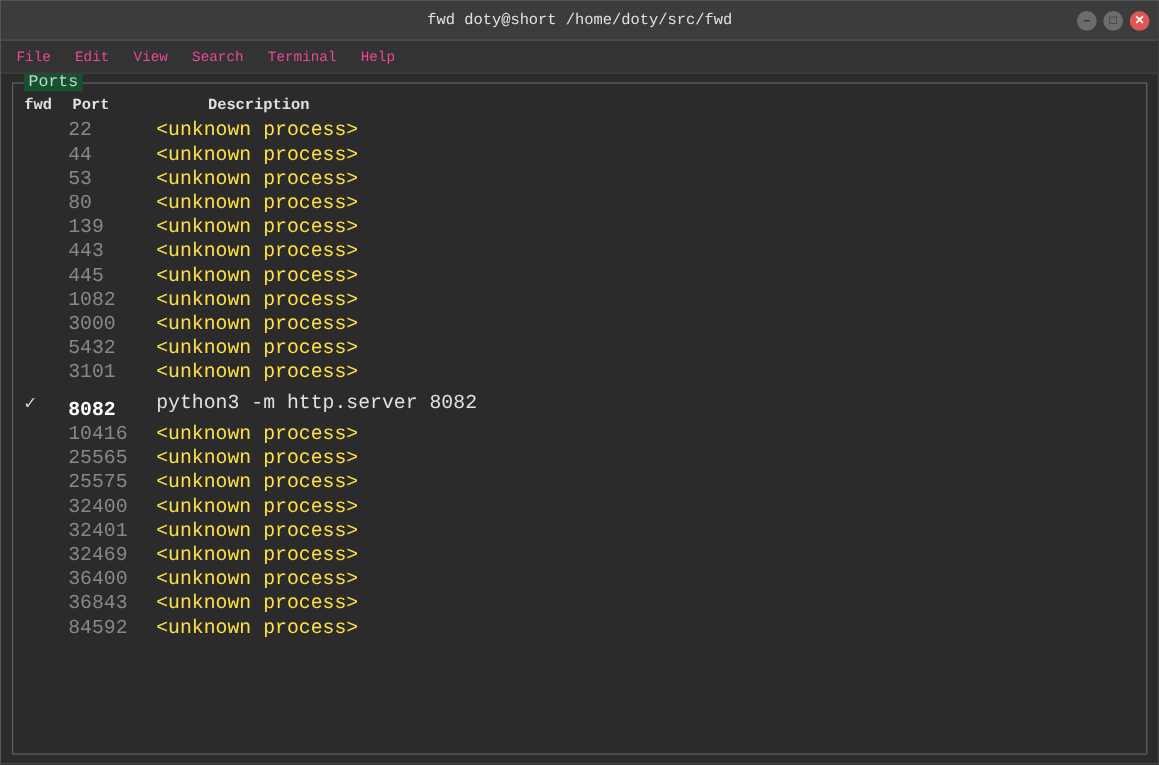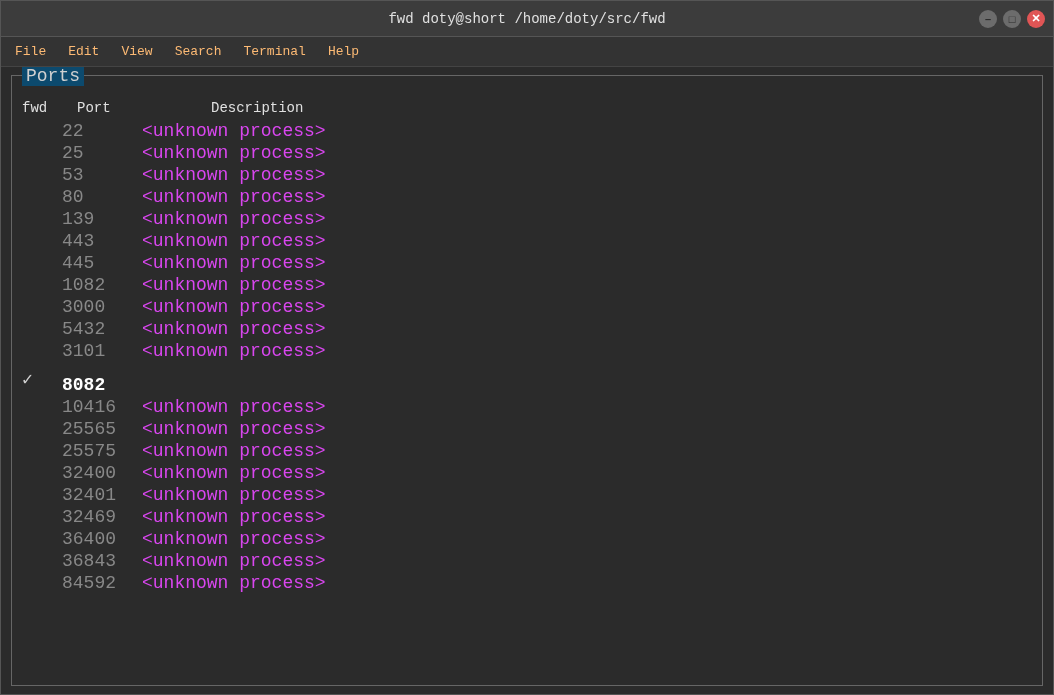--- a/index.html
+++ b/index.html
@@ -86,21 +86,21 @@
       background: #333333;
       height: 30px;
       display: flex;
       align-items: center;
       padding: 0 4px;
       border-bottom: 1px solid #444;
       gap: 2px;
     }
 
     .menu-item {
-      color: #fdba74;
+      color: #ec4899;
       padding: 4px 10px;
       cursor: pointer;
       border-radius: 3px;
       font-size: 13px;
     }
 
     .content-area {
       flex: 1;
       padding: 8px 10px;
       overflow: hidden;
@@ -111,34 +111,33 @@
       border: 1px solid #666;
       padding: 8px 10px;
       position: relative;
       height: 100%;
     }
 
     .ports-legend {
       position: absolute;
       top: -10px;
       left: 10px;
-      background: #0c4a6e;
+      background: #14532d;
       padding: 0 4px;
       color: #d0d0d0;
-      font-size: 18px;
+      font-size: 15px;
     }
 
     .table-header {
       display: flex;
-      gap: 15px;
+      gap: 4px;
       margin-bottom: 4px;
       color: #e0e0e0;
-      font-weight: normal;
+      font-weight: bold;
       padding-top: 4px;
-      margin-top: 12px;
     }
 
     .col-fwd {
       width: 40px;
       min-width: 40px;
     }
 
     .col-port {
       width: 80px;
       min-width: 80px;
@@ -172,21 +171,21 @@
       min-width: 80px;
     }
 
     .port-row.active .port-num {
       color: #ffffff;
       font-weight: bold;
       margin-top: 12px;
     }
 
     .port-row .desc-text {
-      color: #d946ef;
+      color: #fde047;
       font-style: normal;
     }
 
     .port-row.active .desc-text {
       color: #e0e0e0;
     }
   </style>
 </head>
 <body>
 
@@ -221,21 +220,21 @@
       </div>
 
       <div id="port-rows-container">
       <div class="port-row">
             <span class="check"></span>
             <span class="port-num">22</span>
             <span class="desc-text">&lt;unknown process&gt;</span>
           </div>
           <div class="port-row">
             <span class="check"></span>
-            <span class="port-num">25</span>
+            <span class="port-num">44</span>
             <span class="desc-text">&lt;unknown process&gt;</span>
           </div>
           <div class="port-row">
             <span class="check"></span>
             <span class="port-num">53</span>
             <span class="desc-text">&lt;unknown process&gt;</span>
           </div>
           <div class="port-row">
             <span class="check"></span>
             <span class="port-num">80</span>
@@ -272,20 +271,21 @@
             <span class="desc-text">&lt;unknown process&gt;</span>
           </div>
           <div class="port-row">
             <span class="check"></span>
             <span class="port-num">3101</span>
             <span class="desc-text">&lt;unknown process&gt;</span>
           </div>
           <div class="port-row active">
             <span class="check">✓</span>
             <span class="port-num">8082</span>
+            <span class="desc-text">python3 -m http.server 8082</span>
           </div>
           <div class="port-row">
             <span class="check"></span>
             <span class="port-num">10416</span>
             <span class="desc-text">&lt;unknown process&gt;</span>
           </div>
           <div class="port-row">
             <span class="check"></span>
             <span class="port-num">25565</span>
             <span class="desc-text">&lt;unknown process&gt;</span>

